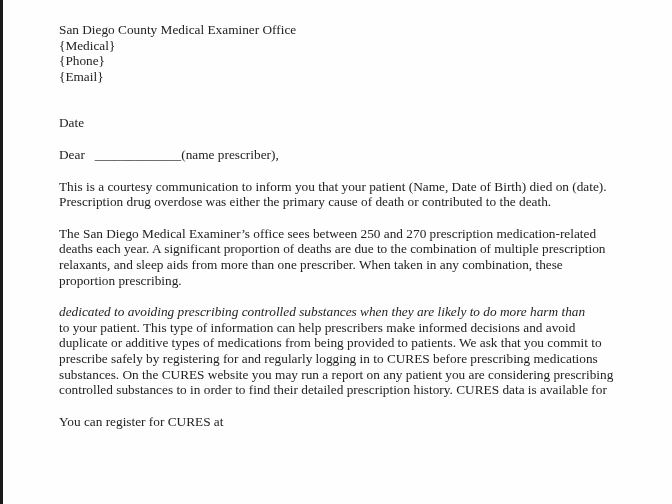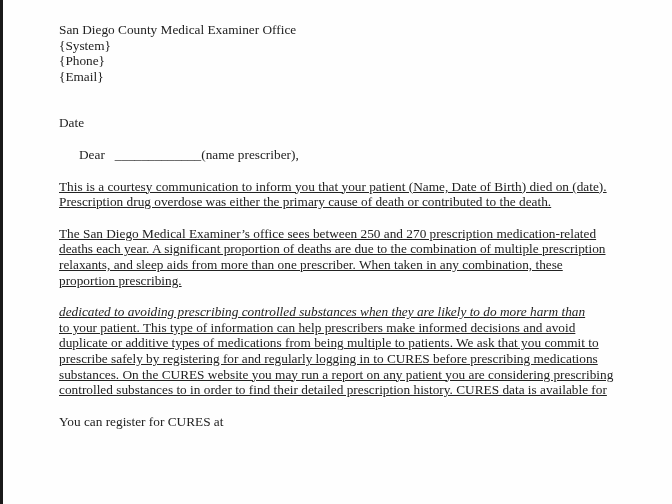--- a/index.html
+++ b/index.html
@@ -32,40 +32,39 @@
       width: 610px;
       font-family: "Liberation Serif", "DejaVu Serif", serif;
       font-size: 13.3px;
       line-height: 15.6px;
       color: #222222;
     }
     .addr-line { display: block; white-space: nowrap; }
     .gap-after-addr { height: 31px; }
     .gap { height: 16px; }
     .date-line { display: block; }
-    .dear-line { display: block; white-space: pre; margin-left: 20px; }
+    .dear-line { display: block; white-space: pre; }
     p.para {
       margin: 0;
       white-space: nowrap;
-      text-decoration: underline;
     }
     p.para span.line { display: block; }
     em { font-style: italic; }
   </style>
 </head>
 <body>
 
 <div class="page">
   <div class="left-edge"></div>
 
   <div class="content">
 
     <div>
       <span class="addr-line">San Diego County Medical Examiner Office</span>
-      <span class="addr-line">{System}</span>
+      <span class="addr-line">{Medical}</span>
       <span class="addr-line">{Phone}</span>
       <span class="addr-line">{Email}</span>
     </div>
 
     <div class="gap-after-addr"></div>
 
     <span class="date-line">Date</span>
 
     <div class="gap"></div>
 
@@ -85,21 +84,21 @@
       <span class="line">deaths each year.  A significant proportion of deaths are due to the combination of multiple prescription</span>
       <span class="line">relaxants, and sleep aids from more than one prescriber. When taken in any combination, these</span>
       <span class="line">proportion prescribing.</span>
     </p>
 
     <div class="gap"></div>
 
     <p class="para">
       <span class="line"><em>dedicated to avoiding prescribing controlled substances when they are likely to do more harm than</em></span>
       <span class="line">to your patient.  This type of information can help prescribers make informed decisions and avoid</span>
-      <span class="line">duplicate or additive types of medications from being multiple to patients.  We ask that you commit to</span>
+      <span class="line">duplicate or additive types of medications from being provided to patients.  We ask that you commit to</span>
       <span class="line">prescribe safely by registering for and regularly logging in to CURES before prescribing medications</span>
       <span class="line">substances.  On the CURES website you may run a report on any patient you are considering prescribing</span>
       <span class="line">controlled substances to in order to find their detailed prescription history. CURES data is available for</span>
     </p>
 
     <div class="gap"></div>
 
     <div>
       <span class="addr-line">You can register for CURES at</span>
 

